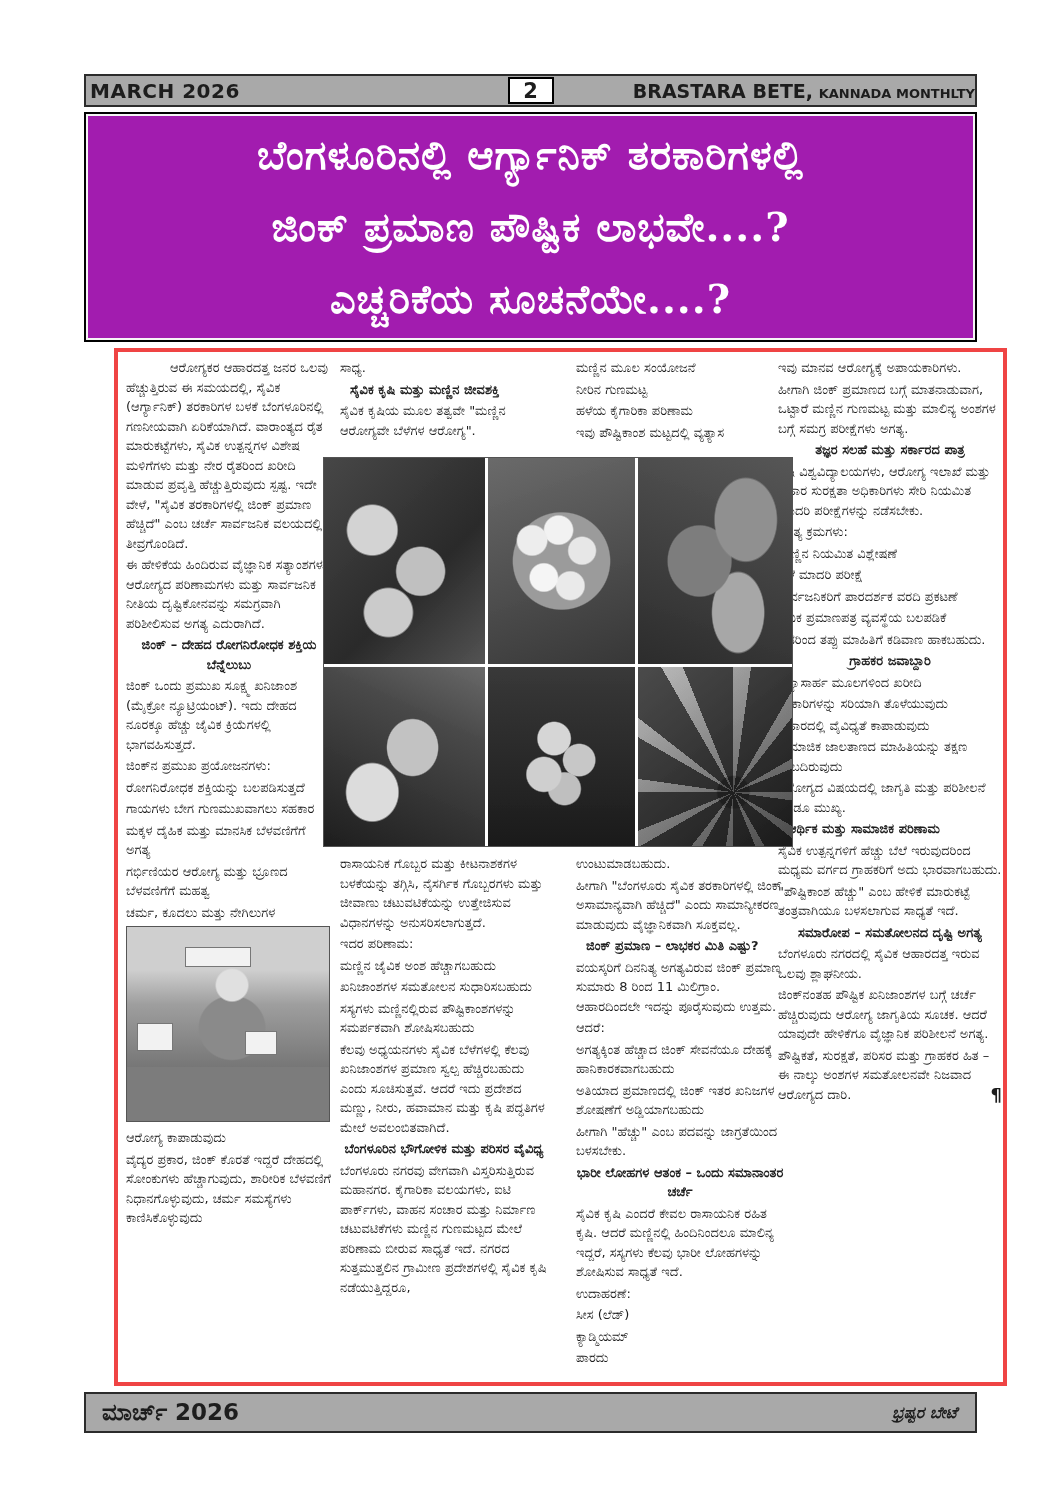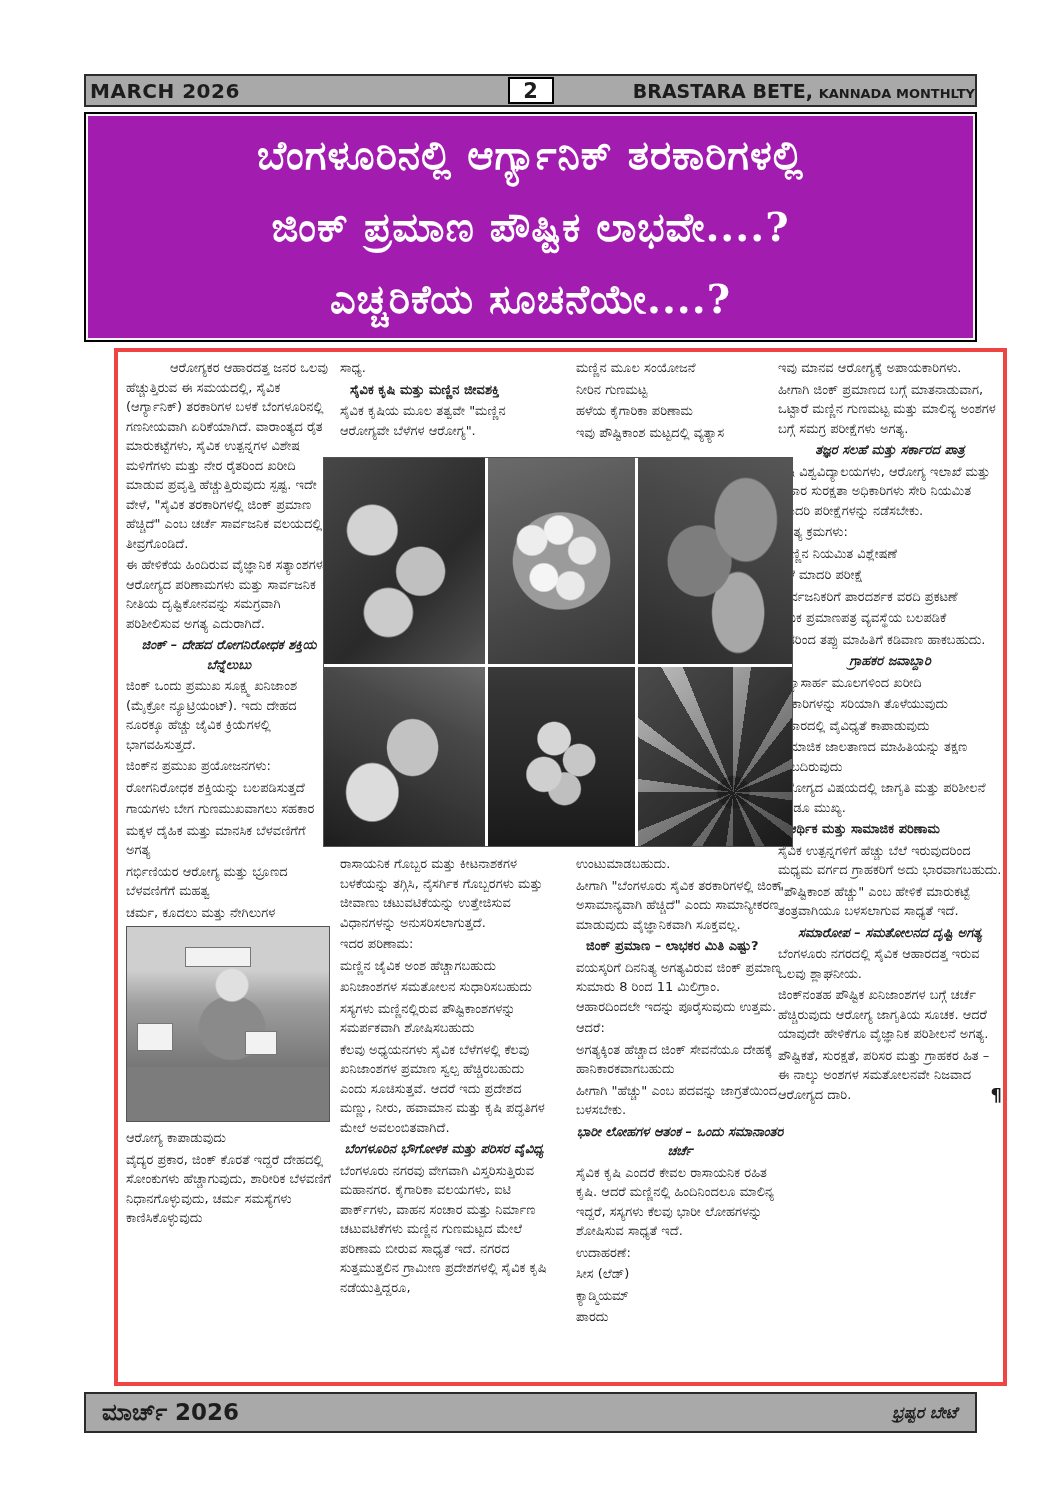--- a/index.html
+++ b/index.html
@@ -31,21 +31,21 @@
   .body-frame{position:absolute;left:84px;top:348px;width:893px;height:1038px;
       border:4px solid #ef4444;box-sizing:border-box;background:#fff;margin-left:30px;}
   .col{position:absolute;top:6px;height:1024px;overflow:hidden;font-size:13px;line-height:19.5px;}
   .col1{left:8px;width:206px;}
   .col2{left:222px;width:208px;}
   .col3{left:458px;width:208px;}
   .col4{left:660px;width:224px;}
   .para{margin:0 0 2px 0;}
   .para.p{}
   .para.indent{text-indent:44px;}
-  .para.head{font-weight:bold;text-align:center;margin:2px 0;font-style:italic;}
+  .para.head{font-weight:bold;text-align:center;margin:2px 0;}
   .para.bold{font-weight:bold;text-indent:10px;margin:2px 0;}
   .para .mark{float:right;font-size:18px;font-weight:bold;}
 
   .spacer-c2{height:412px;}
   .spacer-c3{height:410px;}
 
   
   .collage{position:absolute;left:205px;top:105px;width:470px;height:390px;
       background:#fff;border:1px solid #555;box-sizing:border-box;
       display:grid;grid-template-columns:1.1fr 1fr 1.05fr;grid-template-rows:1.15fr 1fr;gap:3px;
@@ -179,20 +179,21 @@
           <p class="para p">ಇವು ಪೌಷ್ಟಿಕಾಂಶ ಮಟ್ಟದಲ್ಲಿ ವ್ಯತ್ಯಾಸ</p>
         </div>
       <div class="spacer-c3"></div>
       <div>
           <p class="para p">ಉಂಟುಮಾಡಬಹುದು.</p>
           <p class="para p">ಹೀಗಾಗಿ "ಬೆಂಗಳೂರು ಸೈವಿಕ ತರಕಾರಿಗಳಲ್ಲಿ ಜಿಂಕ್ ಅಸಾಮಾನ್ಯವಾಗಿ ಹೆಚ್ಚಿದೆ" ಎಂದು ಸಾಮಾನ್ಯೀಕರಣ ಮಾಡುವುದು ವೈಜ್ಞಾನಿಕವಾಗಿ ಸೂಕ್ತವಲ್ಲ.</p>
           <p class="para bold">ಜಿಂಕ್ ಪ್ರಮಾಣ – ಲಾಭಕರ ಮಿತಿ ಎಷ್ಟು?</p>
           <p class="para p">ವಯಸ್ಕರಿಗೆ ದಿನನಿತ್ಯ ಅಗತ್ಯವಿರುವ ಜಿಂಕ್ ಪ್ರಮಾಣ ಸುಮಾರು 8 ರಿಂದ 11 ಮಿಲಿಗ್ರಾಂ. ಆಹಾರದಿಂದಲೇ ಇದನ್ನು ಪೂರೈಸುವುದು ಉತ್ತಮ.</p>
           <p class="para p">ಆದರೆ:</p>
           <p class="para p">ಅಗತ್ಯಕ್ಕಿಂತ ಹೆಚ್ಚಾದ ಜಿಂಕ್ ಸೇವನೆಯೂ ದೇಹಕ್ಕೆ ಹಾನಿಕಾರಕವಾಗಬಹುದು</p>
+          <p class="para p">ಅತಿಯಾದ ಪ್ರಮಾಣದಲ್ಲಿ ಜಿಂಕ್ ಇತರ ಖನಿಜಗಳ ಶೋಷಣೆಗೆ ಅಡ್ಡಿಯಾಗಬಹುದು</p>
           <p class="para p">ಹೀಗಾಗಿ "ಹೆಚ್ಚು" ಎಂಬ ಪದವನ್ನು ಜಾಗ್ರತೆಯಿಂದ ಬಳಸಬೇಕು.</p>
           <p class="para head">ಭಾರೀ ಲೋಹಗಳ ಆತಂಕ – ಒಂದು ಸಮಾನಾಂತರ ಚರ್ಚೆ</p>
           <p class="para p">ಸೈವಿಕ ಕೃಷಿ ಎಂದರೆ ಕೇವಲ ರಾಸಾಯನಿಕ ರಹಿತ ಕೃಷಿ. ಆದರೆ ಮಣ್ಣಿನಲ್ಲಿ ಹಿಂದಿನಿಂದಲೂ ಮಾಲಿನ್ಯ ಇದ್ದರೆ, ಸಸ್ಯಗಳು ಕೆಲವು ಭಾರೀ ಲೋಹಗಳನ್ನು ಶೋಷಿಸುವ ಸಾಧ್ಯತೆ ಇದೆ.</p>
           <p class="para p">ಉದಾಹರಣೆ:</p>
           <p class="para p">ಸೀಸ (ಲೆಡ್)</p>
           <p class="para p">ಕ್ಯಾಡ್ಮಿಯಮ್</p>
           <p class="para p">ಪಾರದು</p>
         </div>
     </div>
 

